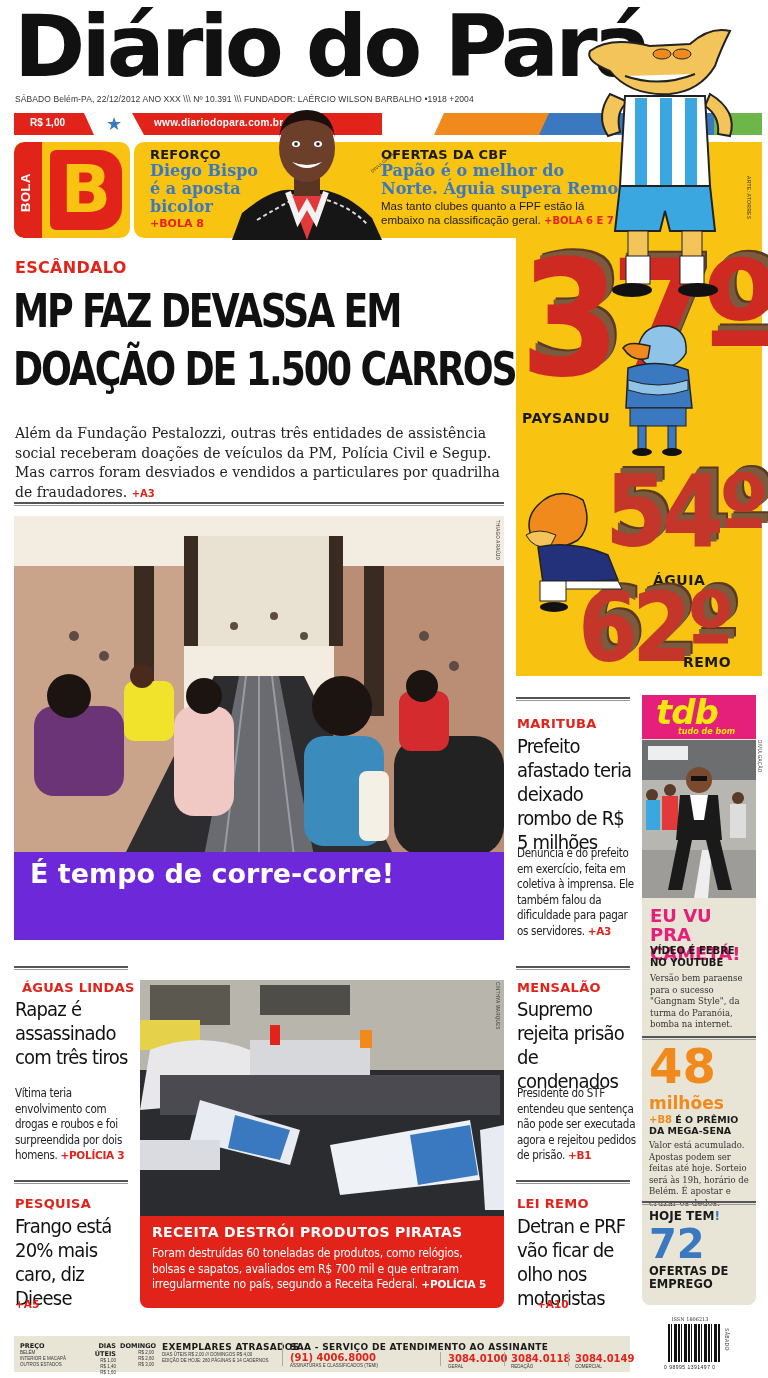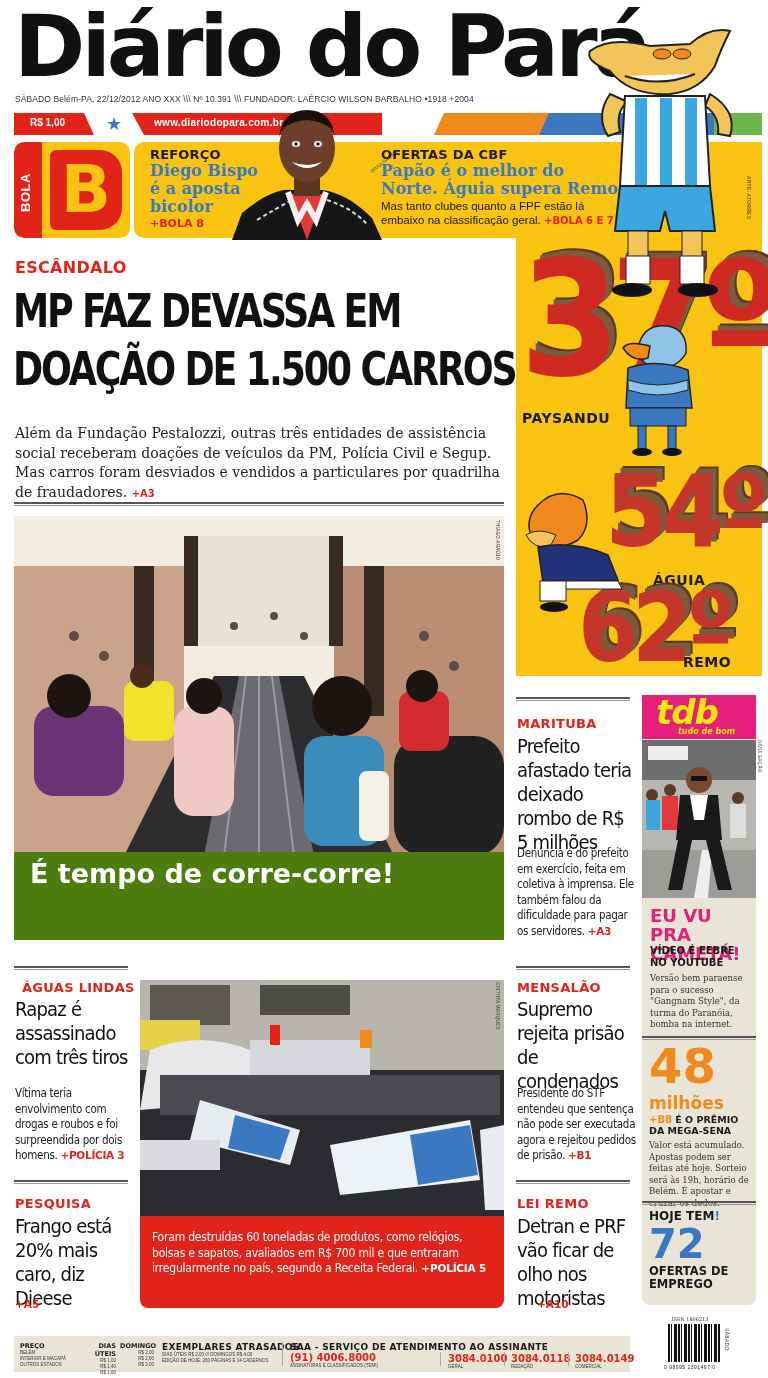--- a/index.html
+++ b/index.html
@@ -60,21 +60,21 @@
   .kicker-red { font-family: "DejaVu Sans", sans-serif; font-weight: 900; color: #e2231a; letter-spacing: 0.3px; }
   .esc { left: 15px; top: 258px; font-size: 16px; }
   .headline { left: 13px; top: 282px; width: 500px; font-family: "DejaVu Sans Condensed", "DejaVu Sans", sans-serif; font-weight: bold; font-size: 47px; line-height: 58px; letter-spacing: -2.5px; color: #111; transform: scaleX(0.86); transform-origin: left top; white-space: nowrap; }
   .deck { left: 15px; top: 424px; width: 500px; font-family: "DejaVu Serif", serif; font-size: 14px; line-height: 19.5px; color: #222; }
   .deck .ref { color: #e2231a; font-weight: bold; font-family: "DejaVu Sans", sans-serif; font-size: 10px; }
 
   .rule-double { height: 4px; border-top: 2px solid #555; border-bottom: 1px solid #999; }
 
   
   .escalator { left: 14px; top: 516px; width: 490px; height: 340px; overflow: hidden; background: #2a2522; }
-  .esc-caption { left: 14px; top: 852px; width: 490px; height: 88px; background: #4d7c0f; color: #fff; padding: 6px 16px; }
+  .esc-caption { left: 14px; top: 852px; width: 490px; height: 88px; background: #6d28d9; color: #fff; padding: 6px 16px; }
   .esc-caption .title { font-family: "DejaVu Sans", sans-serif; font-weight: 900; font-size: 27px; letter-spacing: 0px; line-height: 32px; }
   .esc-caption .body { font-family: "DejaVu Sans", sans-serif; font-weight: bold; font-size: 13px; line-height: 17px; margin-top: 4px; }
 
   
   .story-kicker { font-size: 13px; }
   .story-title { font-family: "DejaVu Sans Condensed", "DejaVu Sans", sans-serif; font-size: 20px; line-height: 24px; color: #111; letter-spacing: -0.8px; }
   .story-body { font-family: "DejaVu Sans Condensed", "DejaVu Sans", sans-serif; font-size: 11.5px; line-height: 15.5px; color: #222; letter-spacing: -0.3px; }
   .story-body .ref, .story-ref { color: #e2231a; font-weight: 900; font-family: "DejaVu Sans", sans-serif; font-size: 10.5px; }
 
   
@@ -359,20 +359,21 @@
     <polygon points="60,120 160,150 150,185 50,160" fill="#e8ecf2"></polygon>
     <polygon points="95,135 150,150 140,180 88,168" fill="#3a78c0"></polygon>
     <polygon points="190,165 330,140 340,200 200,215" fill="#eef1f5"></polygon>
     <polygon points="270,155 330,145 338,195 278,205" fill="#3a78c0"></polygon>
     <polygon points="0,160 80,160 80,190 0,190" fill="#d9dbe0"></polygon>
     <polygon points="340,150 364,145 364,230 345,230" fill="#e8ecf2"></polygon>
   </svg>
   <div class="abs credit-vert" style="left:360px; top:2px;">CINTHYA MARQUES</div>
 </div>
 <div class="abs receita-caption">
+  <div class="title">RECEITA DESTRÓI PRODUTOS PIRATAS</div>
   <div class="body">
     <span>Foram destruídas 60 toneladas de produtos, como relógios, bolsas e sapatos, avaliados em R$ 700 mil e que entraram irregularmente no país, segundo a Receita Federal.</span>
     <span class="ref">+POLÍCIA 5</span>
   </div>
 </div>
 
 <div class="abs rule-double" style="left:516px; top:966px; width:114px;"></div>
 <div class="abs kicker-red story-kicker" style="left:517px; top:980px;">MENSALÃO</div>
 <div class="abs story-title" style="left:517px; top:997px; width:120px;">Supremo rejeita prisão de condenados</div>
 <div class="abs story-body" style="left:517px; top:1086px; width:122px;">

